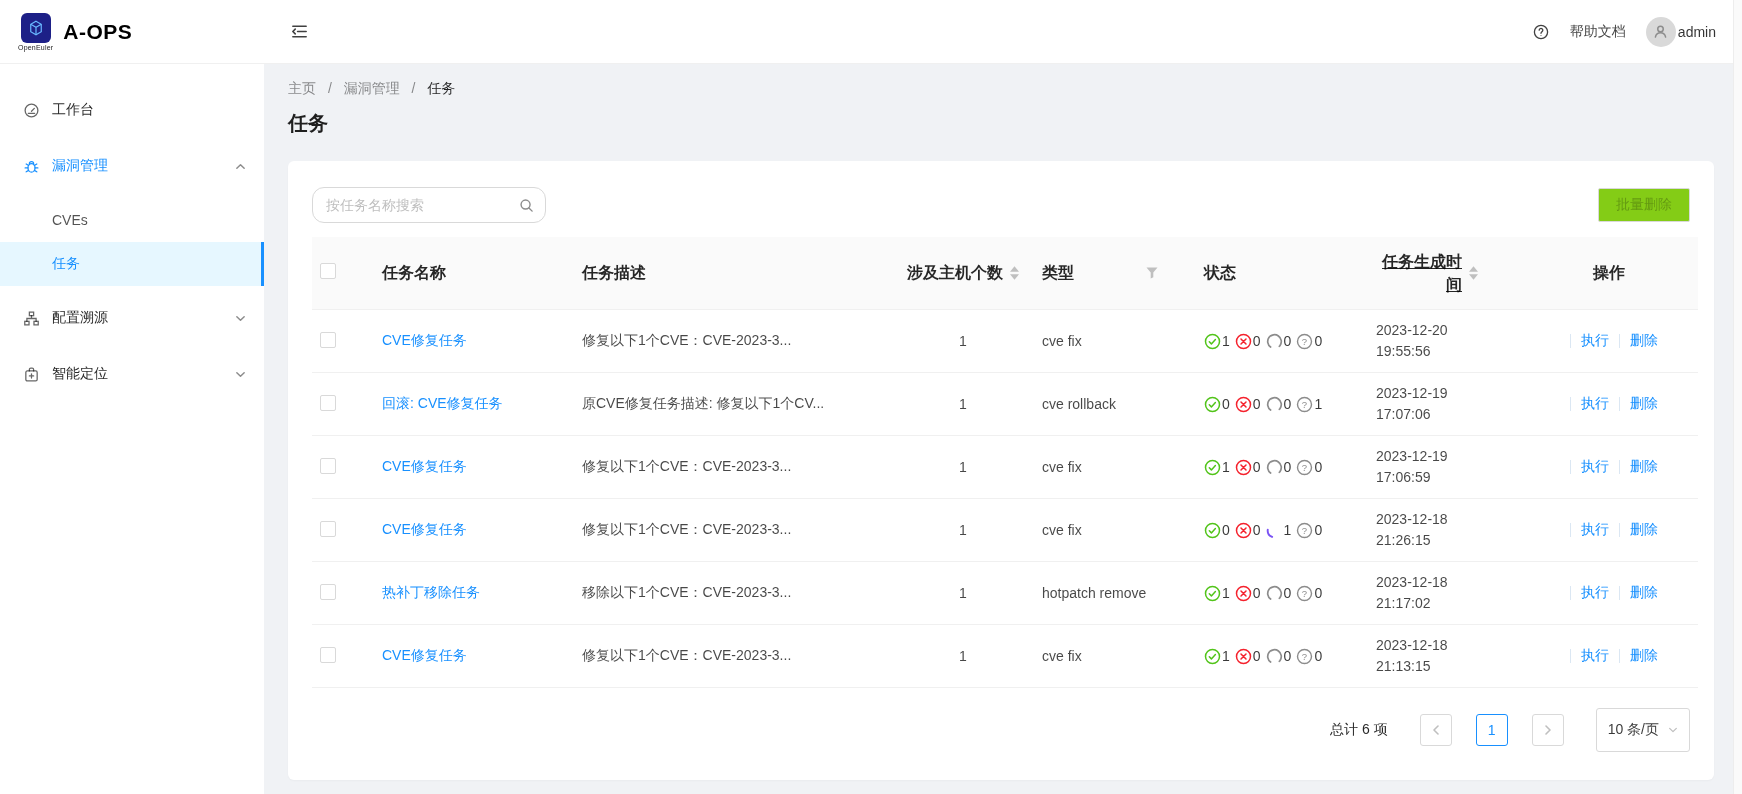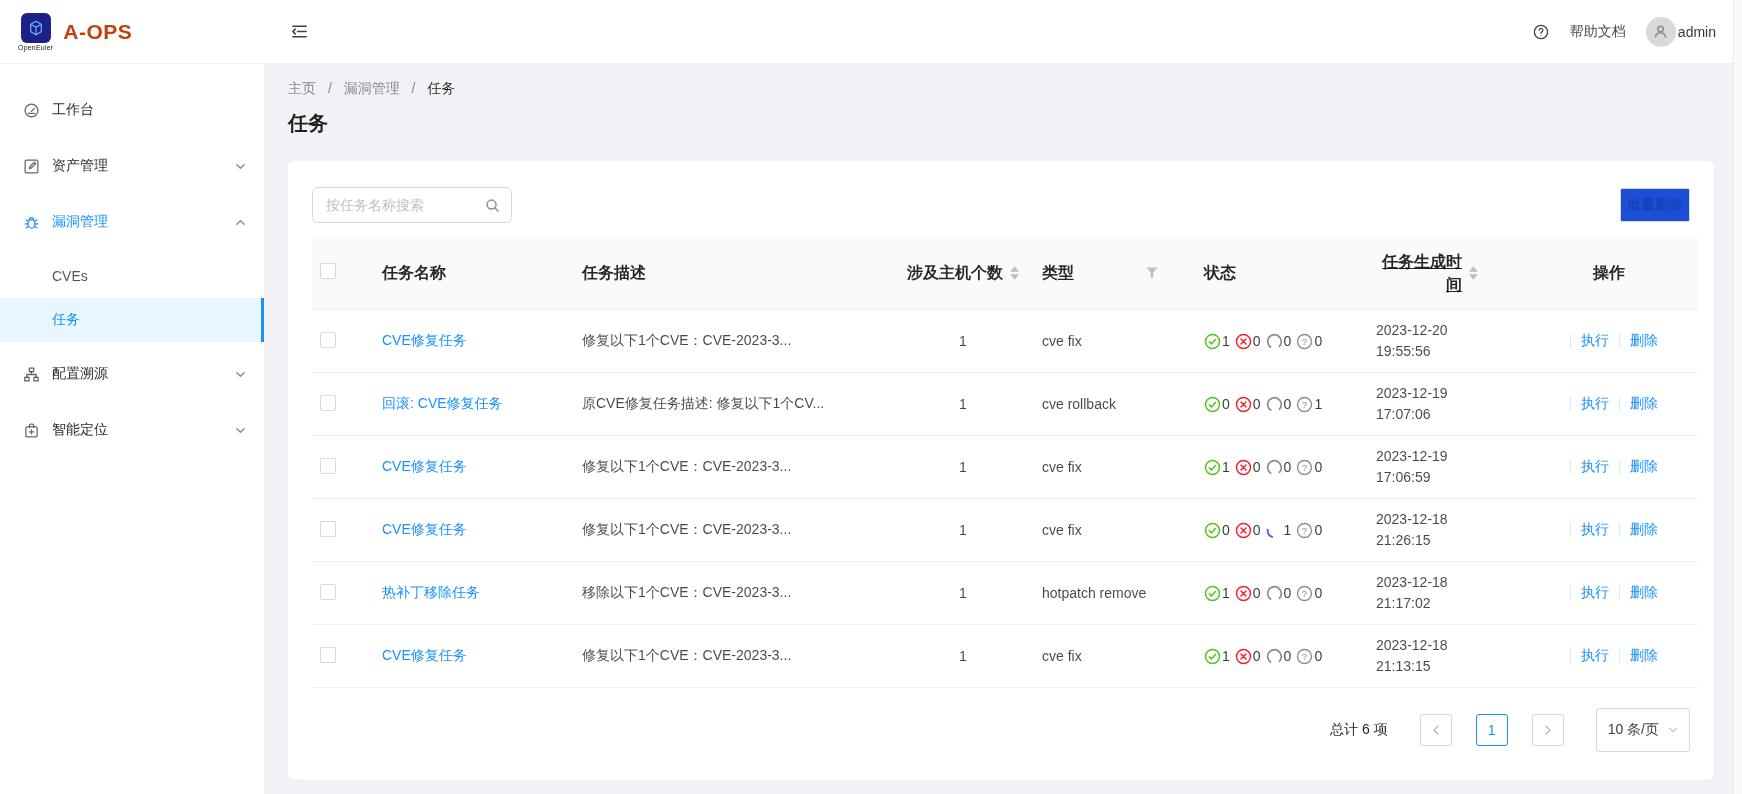--- a/index.html
+++ b/index.html
@@ -10,21 +10,21 @@
     font-size:14px; color:rgba(0,0,0,.85); background:#f0f2f5;
   }
   .app { display:flex; width:100%; height:100%; }
 
   
   .sidebar { width:264px; flex:none; background:#fff; display:flex; flex-direction:column; position:relative; z-index:3; }
   .logo-row { height:64px; flex:none; display:flex; align-items:center; padding-left:18px; border-bottom:1px solid #f0f0f0; }
   .logo-mark { display:flex; flex-direction:column; align-items:center; margin-right:10px; }
   .logo-cube { width:30px; height:30px; border-radius:6px; background:#1d2087; display:flex; align-items:center; justify-content:center; }
   .logo-sub { font-size:7px; color:#222; margin-top:1px; letter-spacing:.2px; }
-  .app-name { color:#c2410c; font-size:21px; font-weight:700; letter-spacing:.5px; }
+  .app-name { color:#000000; font-size:21px; font-weight:700; letter-spacing:.5px; }
 
   .nav { padding-top:14px; flex:1; }
   .menu-item { height:48px; margin:8px 0; display:flex; align-items:center; padding:0 18px 0 22px; color:rgba(0,0,0,.85); cursor:pointer; }
   .menu-item .mi-icon { width:18px; height:18px; margin-right:12px; display:flex; align-items:center; justify-content:center; color:rgba(0,0,0,.6); }
   .menu-item.active-section, .menu-item.active-section .mi-icon { color:#1890ff; }
   .chev { margin-left:auto; color:rgba(0,0,0,.45); display:flex; }
   .submenu-item { height:44px; display:flex; align-items:center; padding-left:52px; color:rgba(0,0,0,.68); cursor:pointer; }
   .submenu-item.active { background:#e6f7ff; color:#1890ff; border-right:3px solid #1890ff; }
 
   
@@ -39,25 +39,25 @@
 
   .content { flex:1; padding:16px 28px 0 24px; position:relative; overflow:hidden; }
   .breadcrumb { color:rgba(0,0,0,.45); }
   .breadcrumb .sep { margin:0 8px; }
   .breadcrumb .current { color:rgba(0,0,0,.85); }
   .page-title { font-size:20px; font-weight:700; margin:12px 0 0; color:#1f1f1f; }
 
   .card { background:#fff; border-radius:6px; margin-top:24px; padding:26px 24px 28px; box-shadow:0 1px 2px rgba(0,0,0,.03); }
 
   .toolbar { display:flex; align-items:center; }
-  .search-box { width:200px; height:36px; border:1px solid #d9d9d9; border-radius:6px; display:flex; align-items:center; padding:0 11px; background:#fff; }
+  .search-box { width:234px; height:36px; border:1px solid #d9d9d9; border-radius:12px; display:flex; align-items:center; padding:0 11px; background:#fff; }
   .search-box input { border:none; outline:none; flex:1; font-size:14px; font-family:inherit; color:rgba(0,0,0,.85); min-width:0; }
   .search-box input::placeholder { color:#bfbfbf; }
   .search-icon { color:#8c8c8c; display:flex; flex:none; }
-  .batch-btn { margin-left:auto; height:34px; padding:0 6px; background:#1d4ed8; border:1px solid #d9d9d9; border-radius:2px; color:rgba(0,0,0,.25); font-size:14px; font-family:inherit; cursor:not-allowed; }
+  .batch-btn { margin-left:auto; height:34px; padding:0 17px; background:#84cc16; border:1px solid #d9d9d9; border-radius:2px; color:rgba(0,0,0,.25); font-size:14px; font-family:inherit; cursor:not-allowed; }
 
   table { width:100%; border-collapse:collapse; table-layout:fixed; margin-top:14px; }
   thead th { background:#fafafa; text-align:left; font-weight:700; color:rgba(0,0,0,.85); padding:13px 8px; border-bottom:1px solid #f0f0f0; font-size:16px; vertical-align:middle; }
   tbody td { padding:10px 8px; border-bottom:1px solid #f0f0f0; height:62px; vertical-align:middle; color:rgba(0,0,0,.72); }
   .th-flex { display:flex; align-items:center;text-align:right; }
   .th-center { justify-content:center; }
   .sorter { display:inline-flex; flex-direction:column; margin-left:7px; line-height:0; }
   .sorter svg { display:block; }
   .funnel { margin-left:auto; padding-right:30px; display:flex; color:#bfbfbf; cursor:pointer; }
   .time-head { width:86px; line-height:1.45;text-decoration:underline; }
@@ -108,34 +108,20 @@
         <span class="mi-icon">
           <svg width="17" height="17" viewBox="0 0 24 24" fill="none" stroke="currentColor" stroke-width="1.8">
               <circle cx="12" cy="12" r="9"></circle>
               <path d="M12 13l4-4" stroke-linecap="round"></path>
               <path d="M7.5 16h9" stroke-linecap="round"></path>
             </svg>
         </span>
         <span>工作台</span>
       </div>
 
-      <div class="menu-item">
-        <span class="mi-icon">
-          <svg width="17" height="17" viewBox="0 0 24 24" fill="none" stroke="currentColor" stroke-width="1.8">
-              <rect x="3" y="3" width="18" height="18" rx="2"></rect>
-              <path d="M9 15l1-3 6-6 2 2-6 6-3 1z" stroke-linejoin="round"></path>
-            </svg>
-        </span>
-        <span>资产管理</span>
-        <span class="chev">
-          <svg width="11" height="11" viewBox="0 0 12 12" fill="none" stroke="currentColor" stroke-width="1.6">
-              <path d="M2 4l4 4 4-4" stroke-linecap="round" stroke-linejoin="round"></path>
-            </svg>
-        </span>
-      </div>
 
       <div class="menu-item active-section">
         <span class="mi-icon">
           <svg width="17" height="17" viewBox="0 0 24 24" fill="none" stroke="currentColor" stroke-width="1.8">
               <ellipse cx="12" cy="14" rx="5" ry="6"></ellipse>
               <path d="M9 8a3 3 0 016 0M3 14h4M17 14h4M4.5 8.5L8 10.5M19.5 8.5L16 10.5M4.5 19.5L8 17.5M19.5 19.5L16 17.5" stroke-linecap="round"></path>
             </svg>
         </span>
         <span>漏洞管理</span>
         <span class="chev">

